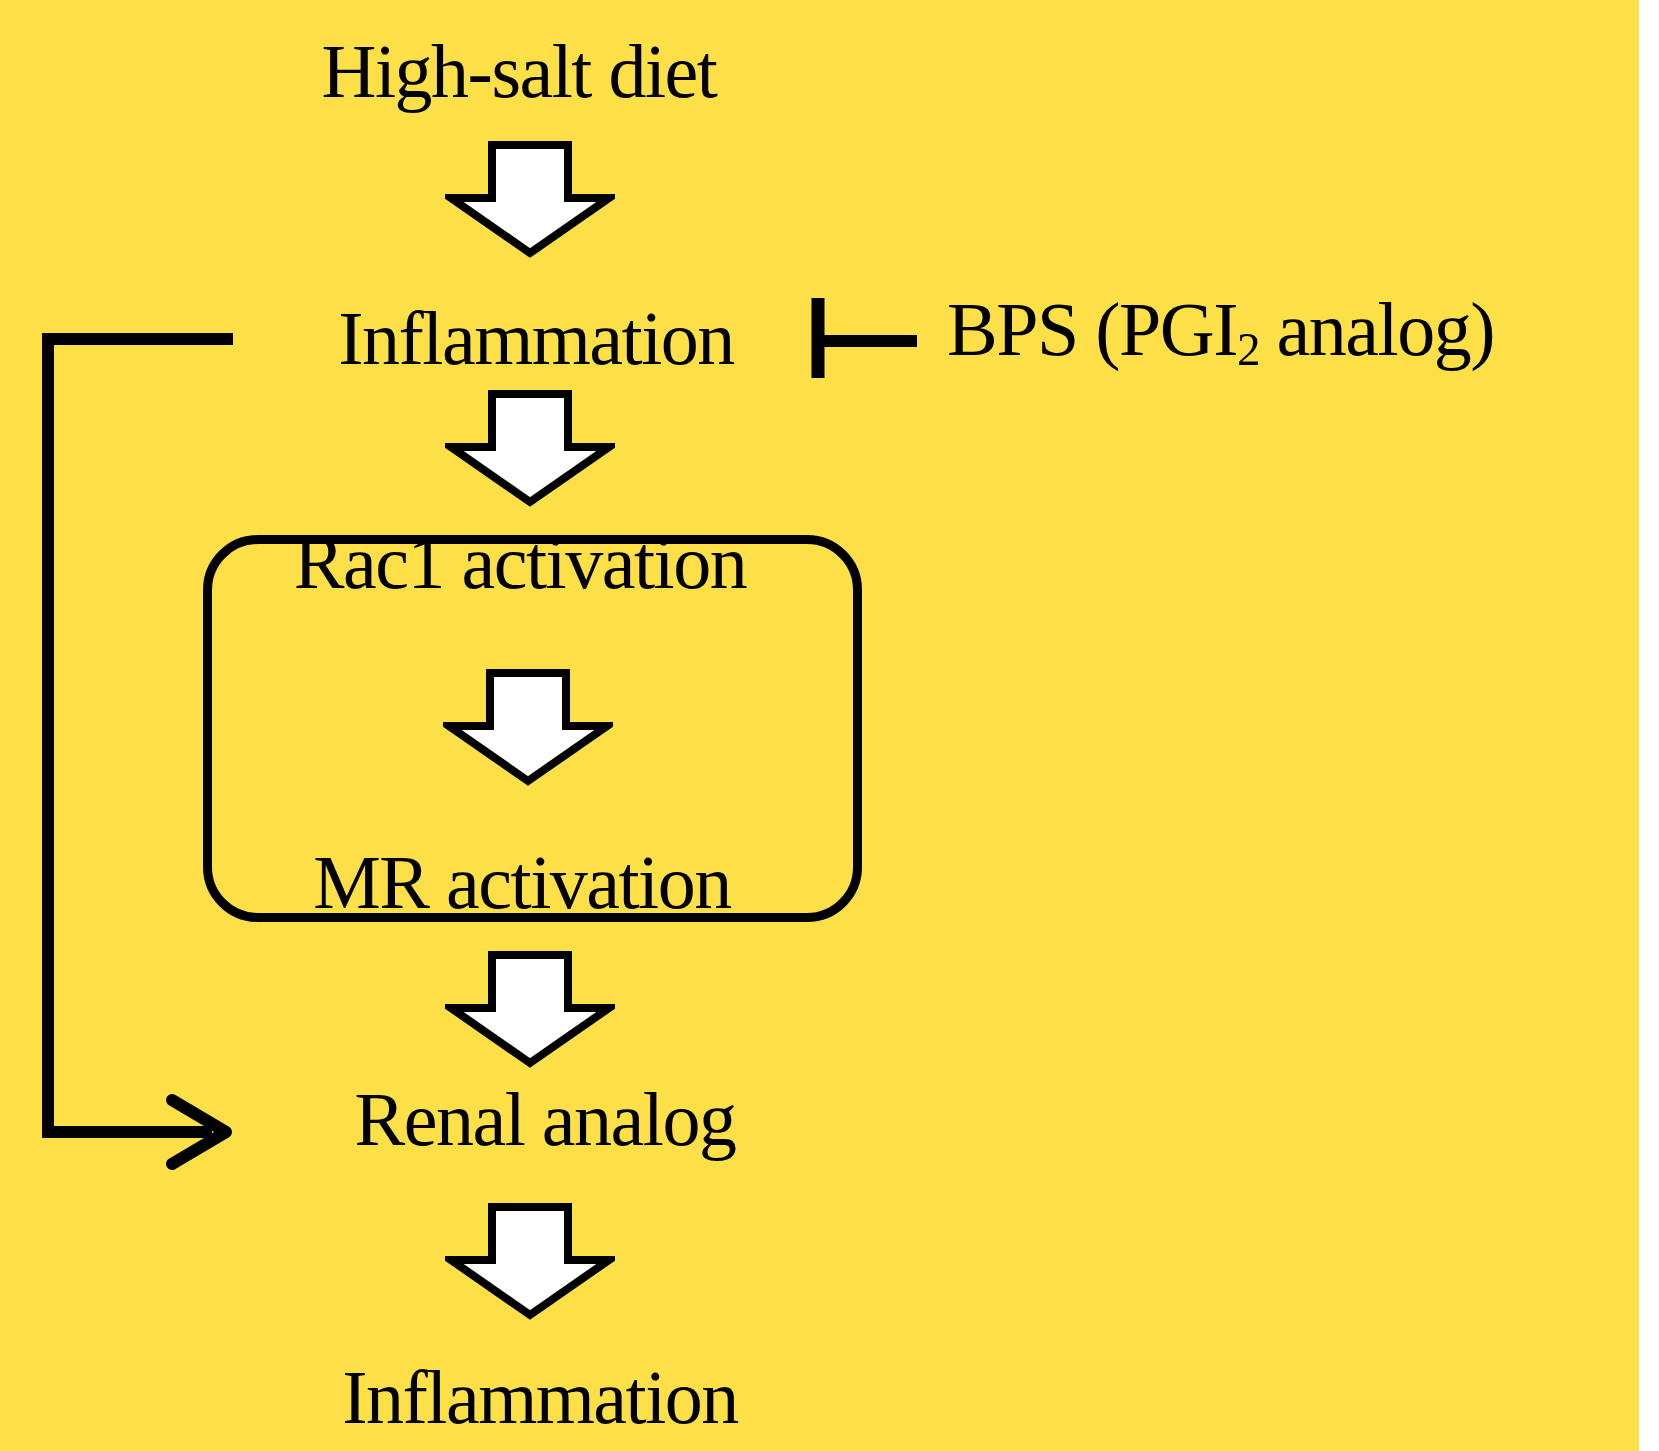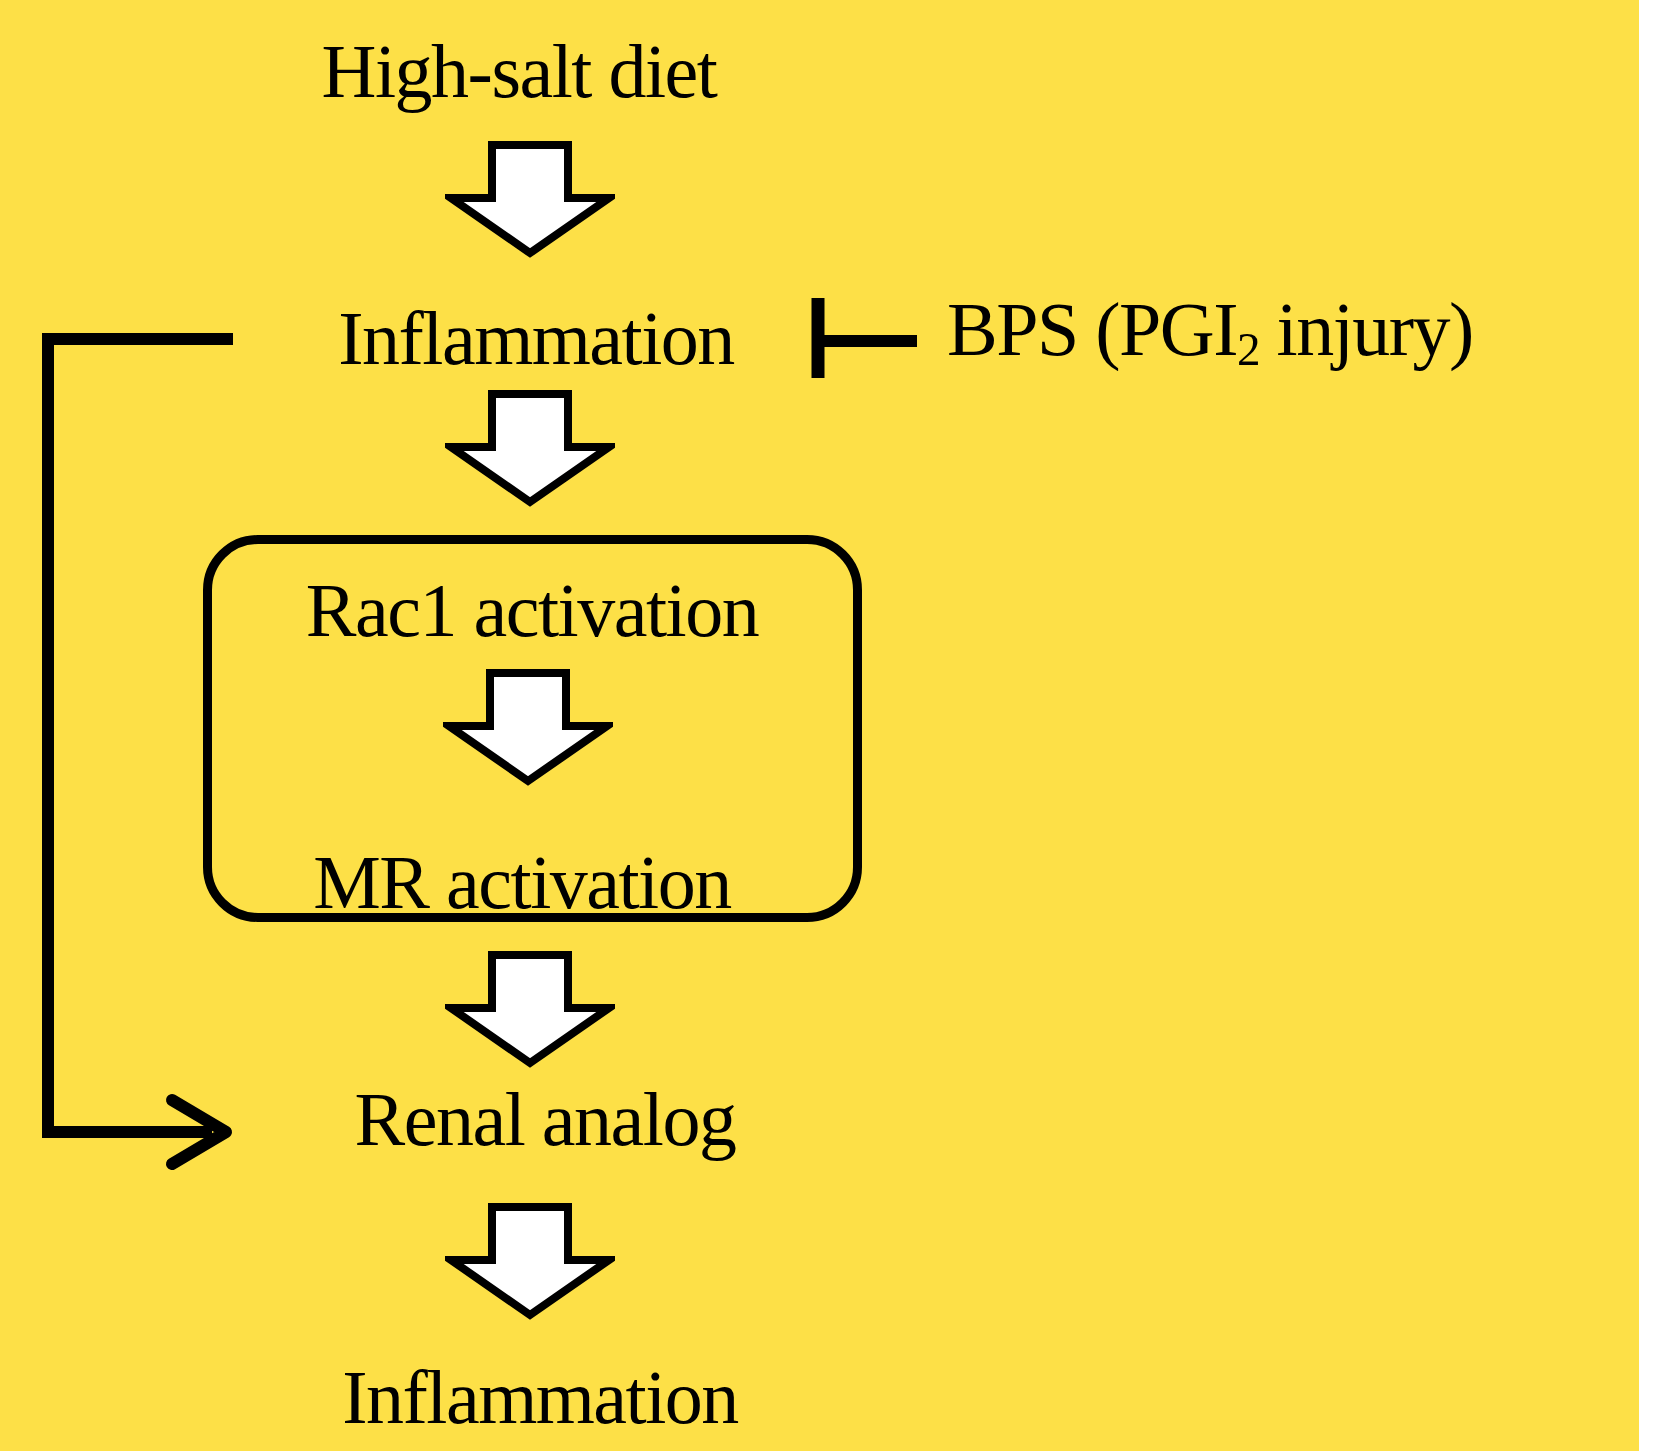--- a/index.html
+++ b/index.html
@@ -79,23 +79,23 @@
     <path d="M 818 298 V 378" fill="none" stroke="#000000" stroke-width="13"></path>
     <path d="M 819 341 H 917" fill="none" stroke="#000000" stroke-width="12"></path>
   </svg>
 
   <div class="group-box"></div>
 
   <div class="node" style="left:519px; top:33px;">High-salt diet</div>
 
   <div class="node" style="left:536px; top:300px;">Inflammation</div>
 
-  <div class="inhibitor-label" style="left:947px; top:291px;"><span>BPS (PGI</span><sub>2</sub><span> injury)</span></div>
+  <div class="inhibitor-label" style="left:947px; top:291px;"><span>BPS (PGI</span><sub>2</sub><span> analog)</span></div>
 
-  <div class="node" style="left:520px; top:572px;margin-left:12px;">Rac1 activation</div>
+  <div class="node" style="left:520px; top:524px;">Rac1 activation</div>
 
   <div class="node" style="left:522px; top:818px;margin-top:26px;">MR activation</div>
 
   <div class="node" style="left:545px; top:1081px;">Renal analog</div>
 
   <div class="node" style="left:540px; top:1359px;">Inflammation</div>
 
   <svg class="blockarrow" style="left:445px; top:140px;" viewBox="0 0 170 120" xmlns="http://www.w3.org/2000/svg">
     <path d="M 47 5 L 123 5 L 123 58 L 164 58 L 85 113 L 6 58 L 47 58 Z"></path>
   </svg>

